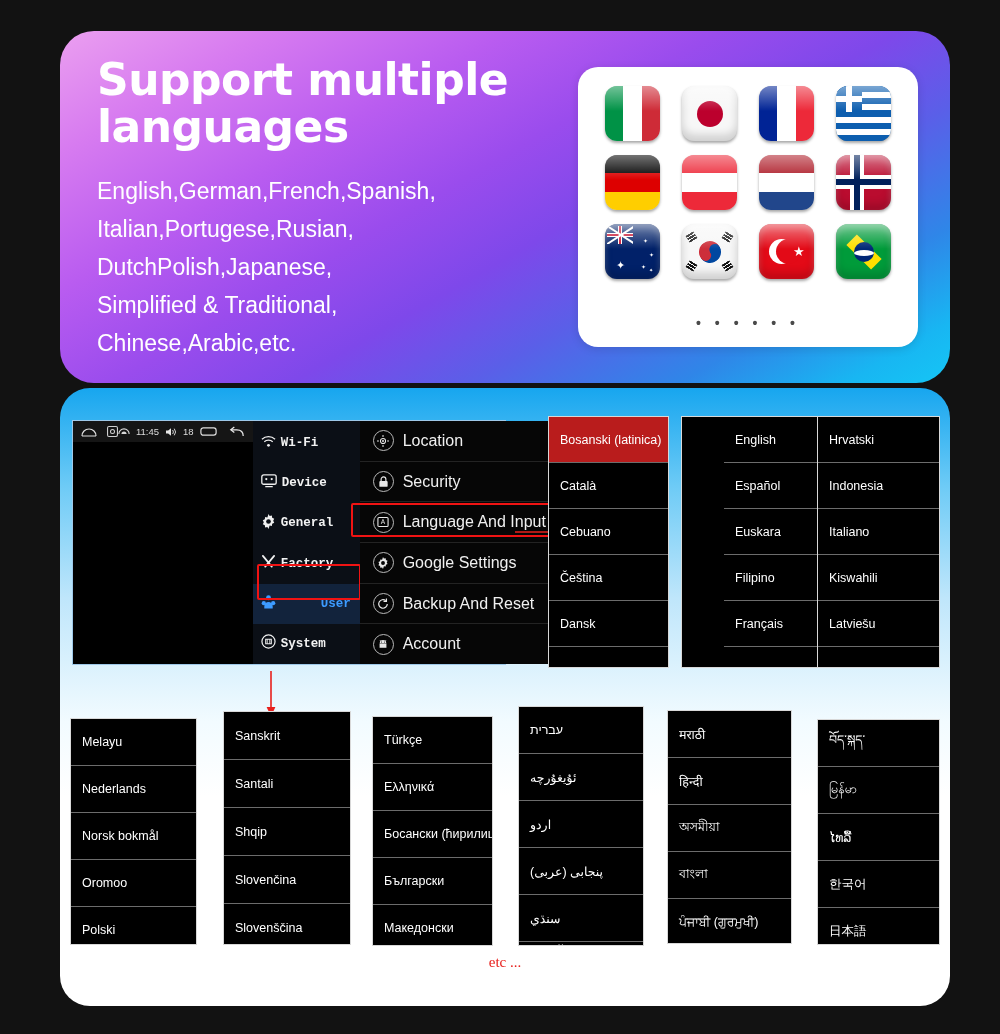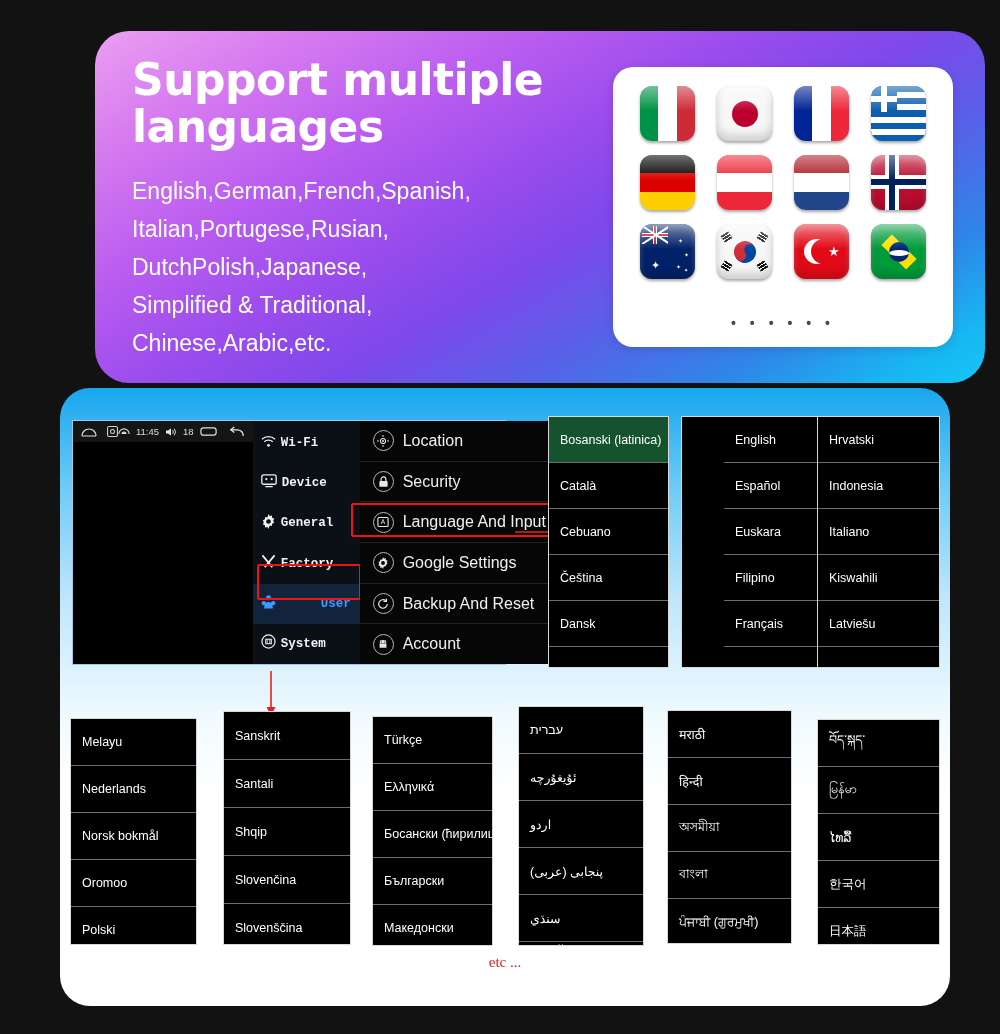--- a/index.html
+++ b/index.html
@@ -20,21 +20,20 @@
         #eb9ff0 0%,
         #d77bf0 14%,
         #b95cf0 30%,
         #9a4ced 44%,
         #7e48ea 56%,
         #5a5fe8 68%,
         #2f86e8 82%,
         #18b6f2 93%,
         #15c6f5 100%);
     overflow:hidden;
-    margin-left:35px;
   }
   .hero-left{
     position:absolute;left:37px;top:25px;width:470px;
   }
   .hero-title{
     font-family:"DejaVu Sans", sans-serif;
     font-weight:bold;
     font-size:44px;
     line-height:47px;
     color:#ffffff;
@@ -154,21 +153,21 @@
   }
   .lang-col .lrow{
     border-bottom:1px solid #6c6c6c;
     display:flex;align-items:center;
     padding:0 11px;
     color:#ffffff;font-size:12.5px;
     flex:none;
     white-space:nowrap;
   }
   .lang-col .lrow:last-child{border-bottom:none;}
-  .lang-col.scrollhead .lrow:first-child{background:#14532d;}
+  .lang-col.scrollhead .lrow:first-child{background:#b91c1c;}
 
   .etc{
     position:absolute;left:0;right:0;top:566px;text-align:center;
     color:#e8201c;font-size:15px;font-family:"Liberation Serif", serif;
   }
 </style>
 </head>
 <body>
 
 <div class="root">

